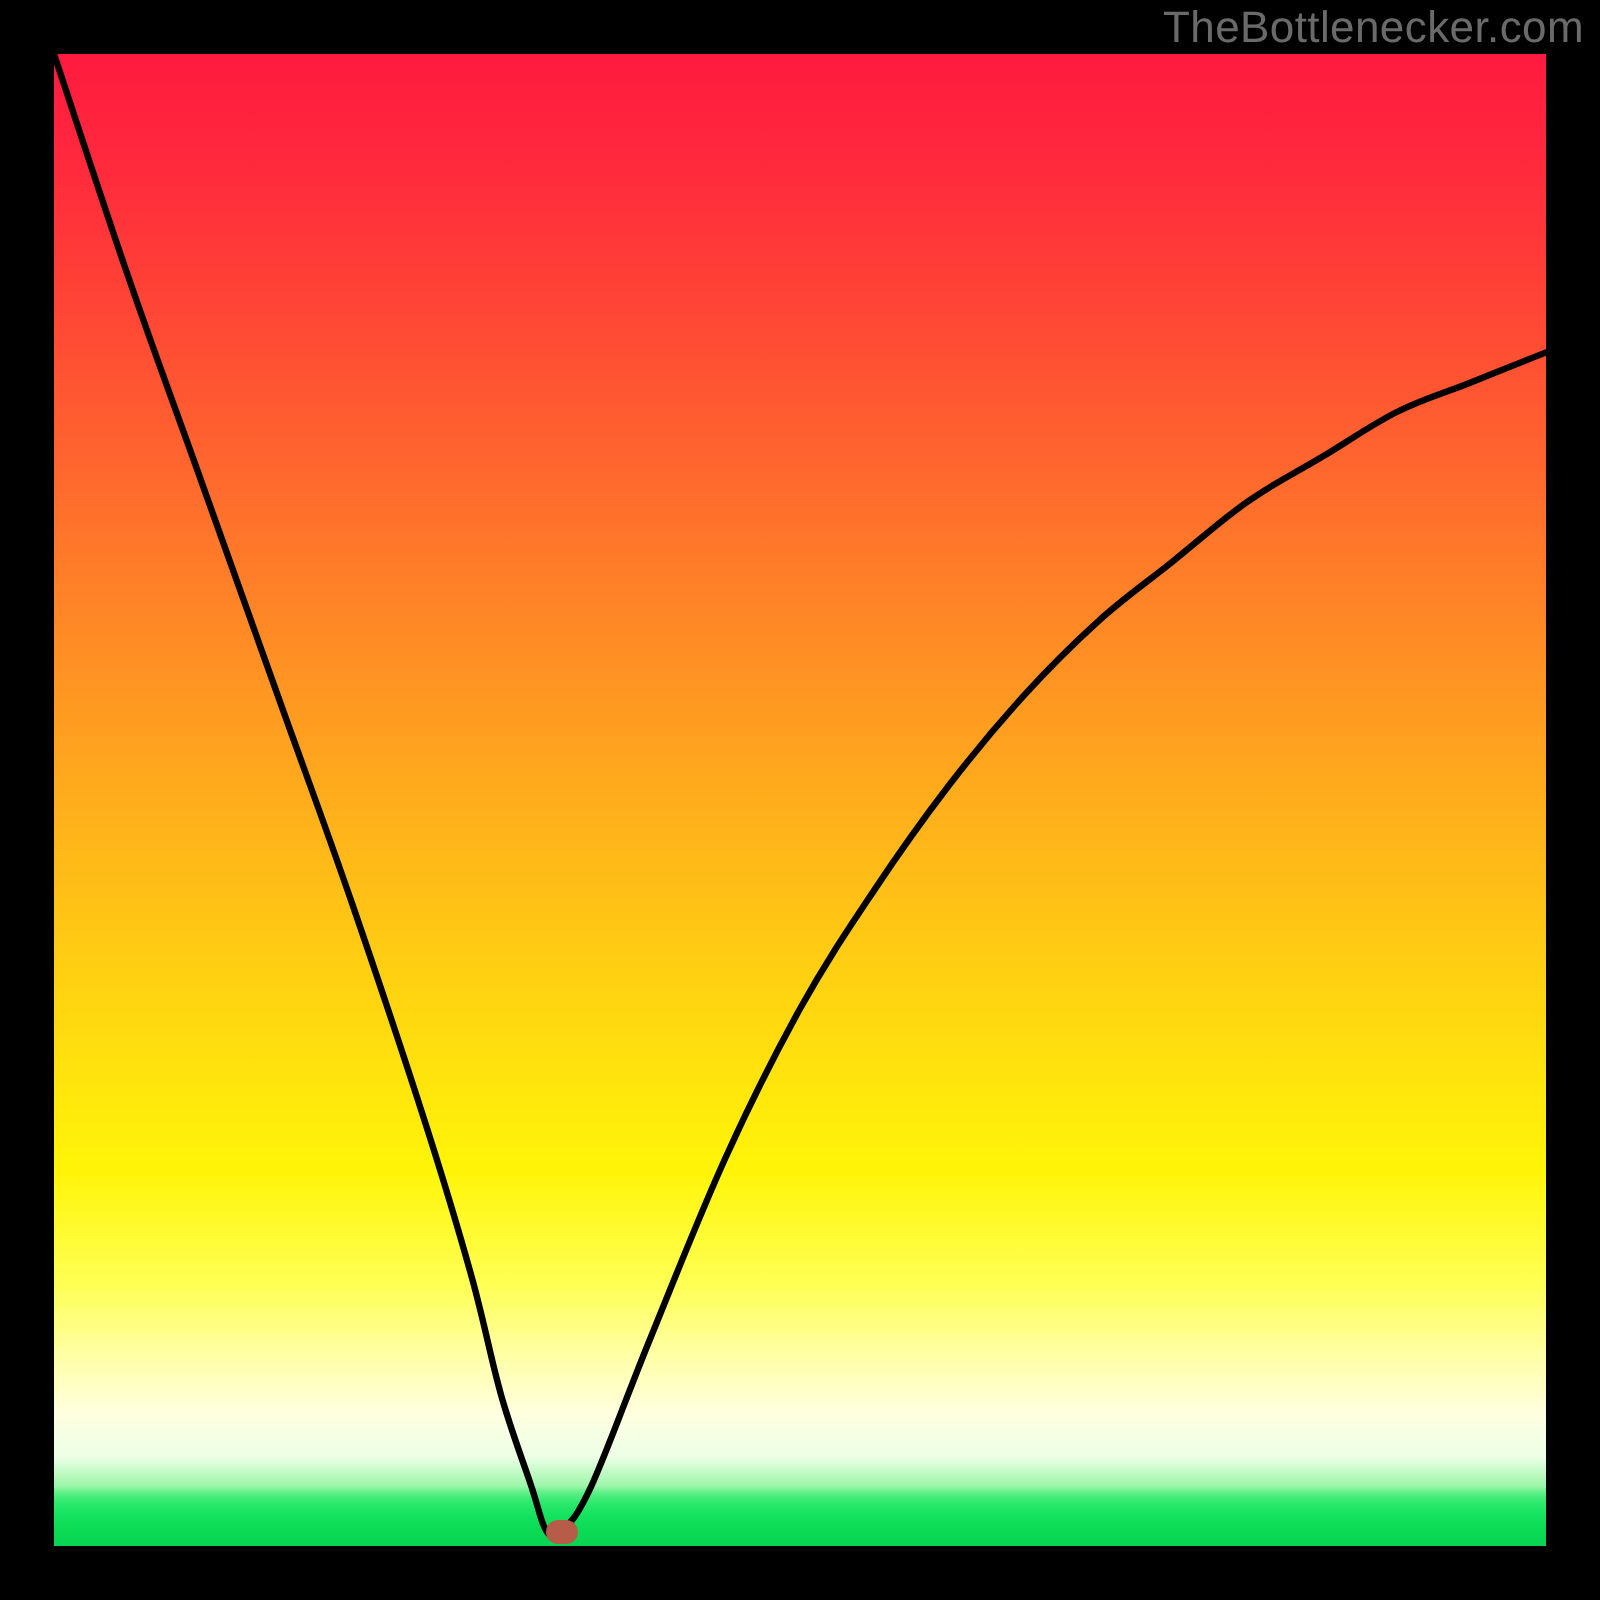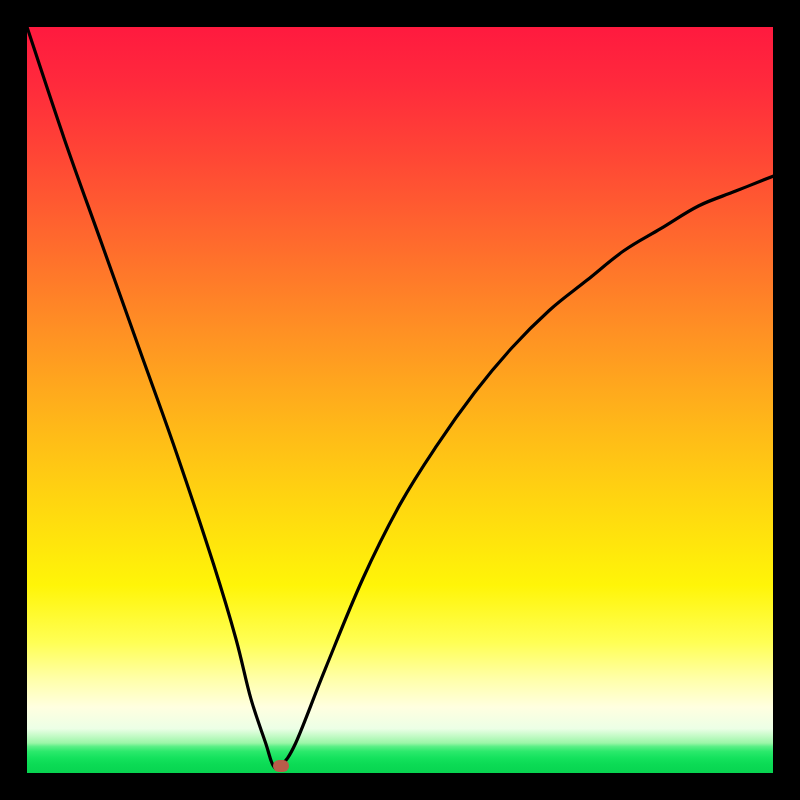--- a/index.html
+++ b/index.html
@@ -86,20 +86,21 @@
     font-size: 22px;
     letter-spacing: 0.2px;
     user-select: none;
   }
 </style>
 </head>
 <body>
 
 <div class="frame">
 
+  <div class="watermark">TheBottlenecker.com</div>
 
   <div class="plot">
     <div class="gradient"></div>
     <div class="greenbar"></div>
 
     <svg class="curve" viewBox="0 0 746 746" preserveAspectRatio="none">
       <path id="curve-path" fill="none" stroke="#000" stroke-width="3.2" stroke-linecap="round" stroke-linejoin="round" d="M 0.0 0.0 C 6.7 20.1, 23.9 73.0, 37.3 111.9 C 50.7 150.8, 61.2 178.7, 74.6 216.3 C 88.0 253.9, 98.5 283.2, 111.9 320.8 C 125.3 358.4, 135.8 386.3, 149.2 425.2 C 162.6 464.2, 175.8 503.6, 186.5 537.1 C 197.2 570.7, 202.2 587.5, 208.9 611.7 C 215.6 635.9, 218.4 652.6, 223.8 671.4 C 229.2 690.2, 234.7 704.1, 238.7 716.2 C 242.7 728.2, 243.5 734.5, 246.2 738.5 C 248.9 742.6, 249.6 742.6, 253.6 738.5 C 257.7 734.5, 260.5 733.6, 268.6 716.2 C 276.6 698.7, 286.3 671.1, 298.4 641.6 C 310.5 612.0, 322.3 581.6, 335.7 552.0 C 349.1 522.5, 359.6 501.6, 373.0 477.4 C 386.4 453.3, 396.9 437.9, 410.3 417.8 C 423.7 397.6, 434.2 383.0, 447.6 365.5 C 461.0 348.1, 471.5 335.6, 484.9 320.8 C 498.3 306.0, 508.8 295.6, 522.2 283.5 C 535.6 271.4, 546.1 264.4, 559.5 253.6 C 572.9 242.9, 583.4 233.2, 596.8 223.8 C 610.2 214.4, 620.7 209.5, 634.1 201.4 C 647.5 193.4, 658.0 185.8, 671.4 179.0 C 684.8 172.3, 695.3 169.5, 708.7 164.1 C 722.1 158.7, 739.3 151.9, 746.0 149.2"></path>
     </svg>
 
     <div id="marker" class="marker" style="left: 245.64px; top: 732.54px;"></div>

